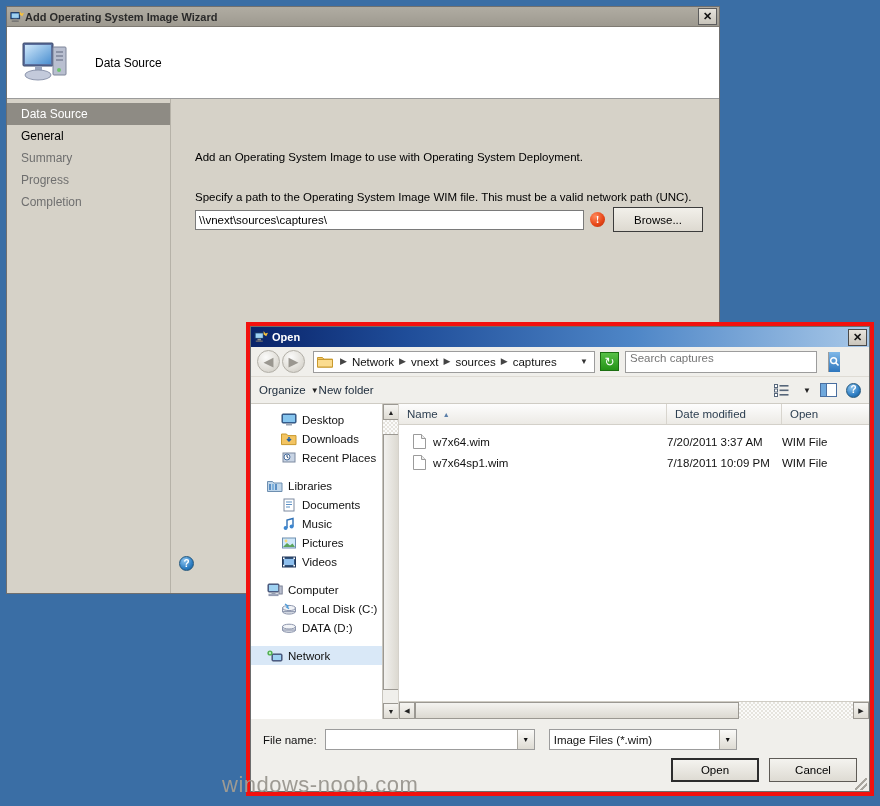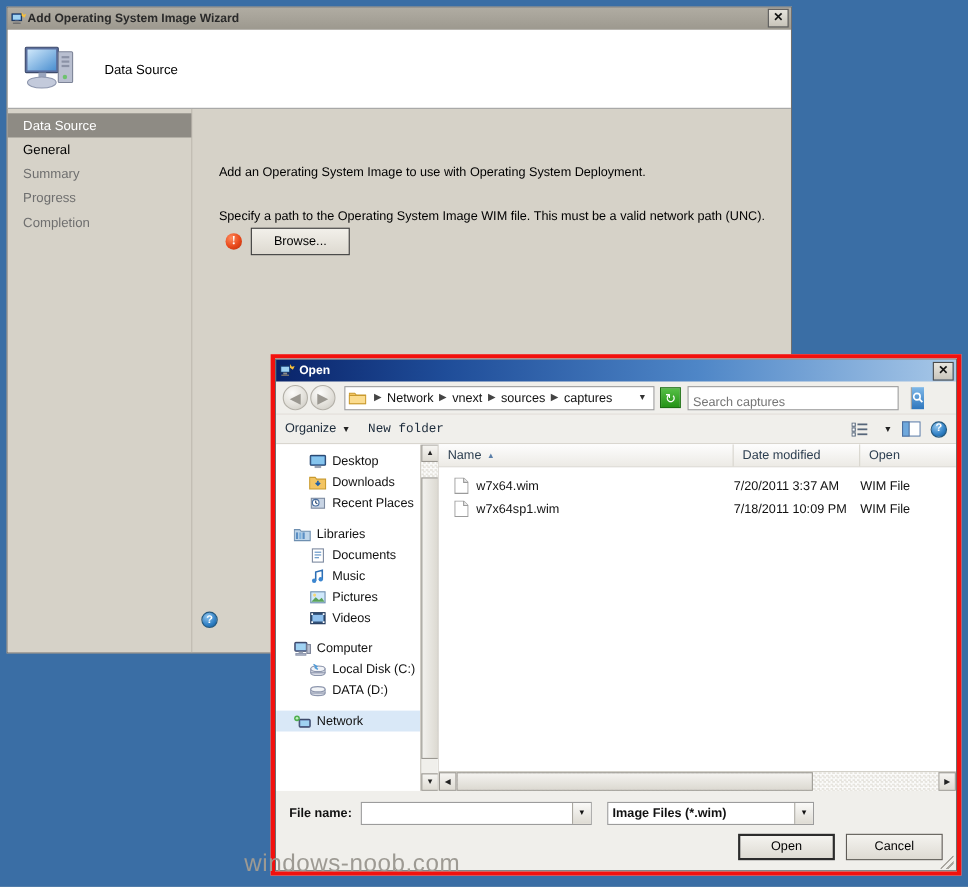--- a/index.html
+++ b/index.html
@@ -186,21 +186,21 @@
     width: 19px; height: 19px; margin-left: 5px;
     background: linear-gradient(to bottom,#56c046,#249316);
     border: 1px solid #1c6f12;
     display: flex; align-items: center; justify-content: center;
     color: #fff; font-size: 12px; line-height: 1; cursor: pointer;
     box-sizing: border-box;
   }
   .searchbox {
     width: 192px; height: 22px; margin-left: 6px;
     background: #ffffff; border: 1px solid #9c9c9c;
-    display: flex; align-items: flex-end;
+    display: flex; align-items: flex-start;
     box-sizing: border-box;
     gap: 40px;
   }
   .searchbox input {
     flex: 1; border: none; outline: none;
     font-size: 11.5px; color: #111; padding: 0 4px;
     font-family: "Liberation Sans", sans-serif;
     background: transparent;
   }
   .searchbtn {
@@ -304,21 +304,21 @@
     background: linear-gradient(to bottom,#f4f3f0,#dcd9d1);
     border: 1px solid #9b9892; box-sizing: border-box;
   }
 
   
   .od-bottom {
     height: 72px; background: #f0efeb;
     padding: 10px 10px 0 12px; box-sizing: border-box;
     position: relative;
   }
-  .fn-row { display: flex; align-items: center; font-weight: bold; }
+  .fn-row { display: flex; align-items: center; }
   .fn-label { font-size: 11.5px; color: #111; margin-right: 8px; }
   .combo {
     height: 21px; background: #fff;
     border: 1px solid #9c9c9c; box-sizing: border-box;
     display: flex; align-items: center;
     font-size: 11.5px; color: #111;
     padding-left: 4px;
   }
   .combo-caret {
     margin-left: auto; width: 16px; height: 19px;
@@ -401,20 +401,21 @@
         <div class="wiz-nav-item active-step">General</div>
         <div class="wiz-nav-item">Summary</div>
         <div class="wiz-nav-item">Progress</div>
         <div class="wiz-nav-item">Completion</div>
       </div>
 
       <div class="wiz-content">
         <div class="wiz-para">Add an Operating System Image to use with Operating System Deployment.</div>
         <div class="wiz-para2">Specify a path to the Operating System Image WIM file. This must be a valid network path (UNC).</div>
         <div class="path-row">
+          <div class="path-input">\\vnext\sources\captures\</div>
           <div class="err-icon">
             <span>!</span>
           </div>
           <div class="browse-btn">
             <span>Browse...</span>
           </div>
         </div>
         <div class="wiz-help">
           <div class="helpcircle">
             <span>?</span>
@@ -478,21 +479,21 @@
               <circle cx="5" cy="5" r="3.2" fill="none" stroke="#fff" stroke-width="1.6"></circle>
               <line x1="7.4" y1="7.4" x2="10.4" y2="10.4" stroke="#fff" stroke-width="1.8"></line>
             </svg>
           </div>
         </div>
       </div>
 
       <div class="od-toolbar">
         <span class="tb-item">Organize</span>
         <span class="tb-caret">▼</span>
-        <span class="tb-item" style="margin-left:16px;font-family:Liberation Mono, monospace;">New folder</span>
+        <span class="tb-item" style="">New folder</span>
         <div class="tb-right">
           <svg class="viewicon" viewBox="0 0 15 13">
             <rect x="0.5" y="0.5" width="3" height="3" fill="#fff" stroke="#56667a"></rect>
             <rect x="0.5" y="5" width="3" height="3" fill="#fff" stroke="#56667a"></rect>
             <rect x="0.5" y="9.5" width="3" height="3" fill="#fff" stroke="#56667a"></rect>
             <rect x="5.5" y="1" width="9" height="1.6" fill="#56667a"></rect>
             <rect x="5.5" y="5.5" width="9" height="1.6" fill="#56667a"></rect>
             <rect x="5.5" y="10" width="9" height="1.6" fill="#56667a"></rect>
           </svg>
           <span class="tb-caret">▼</span>

